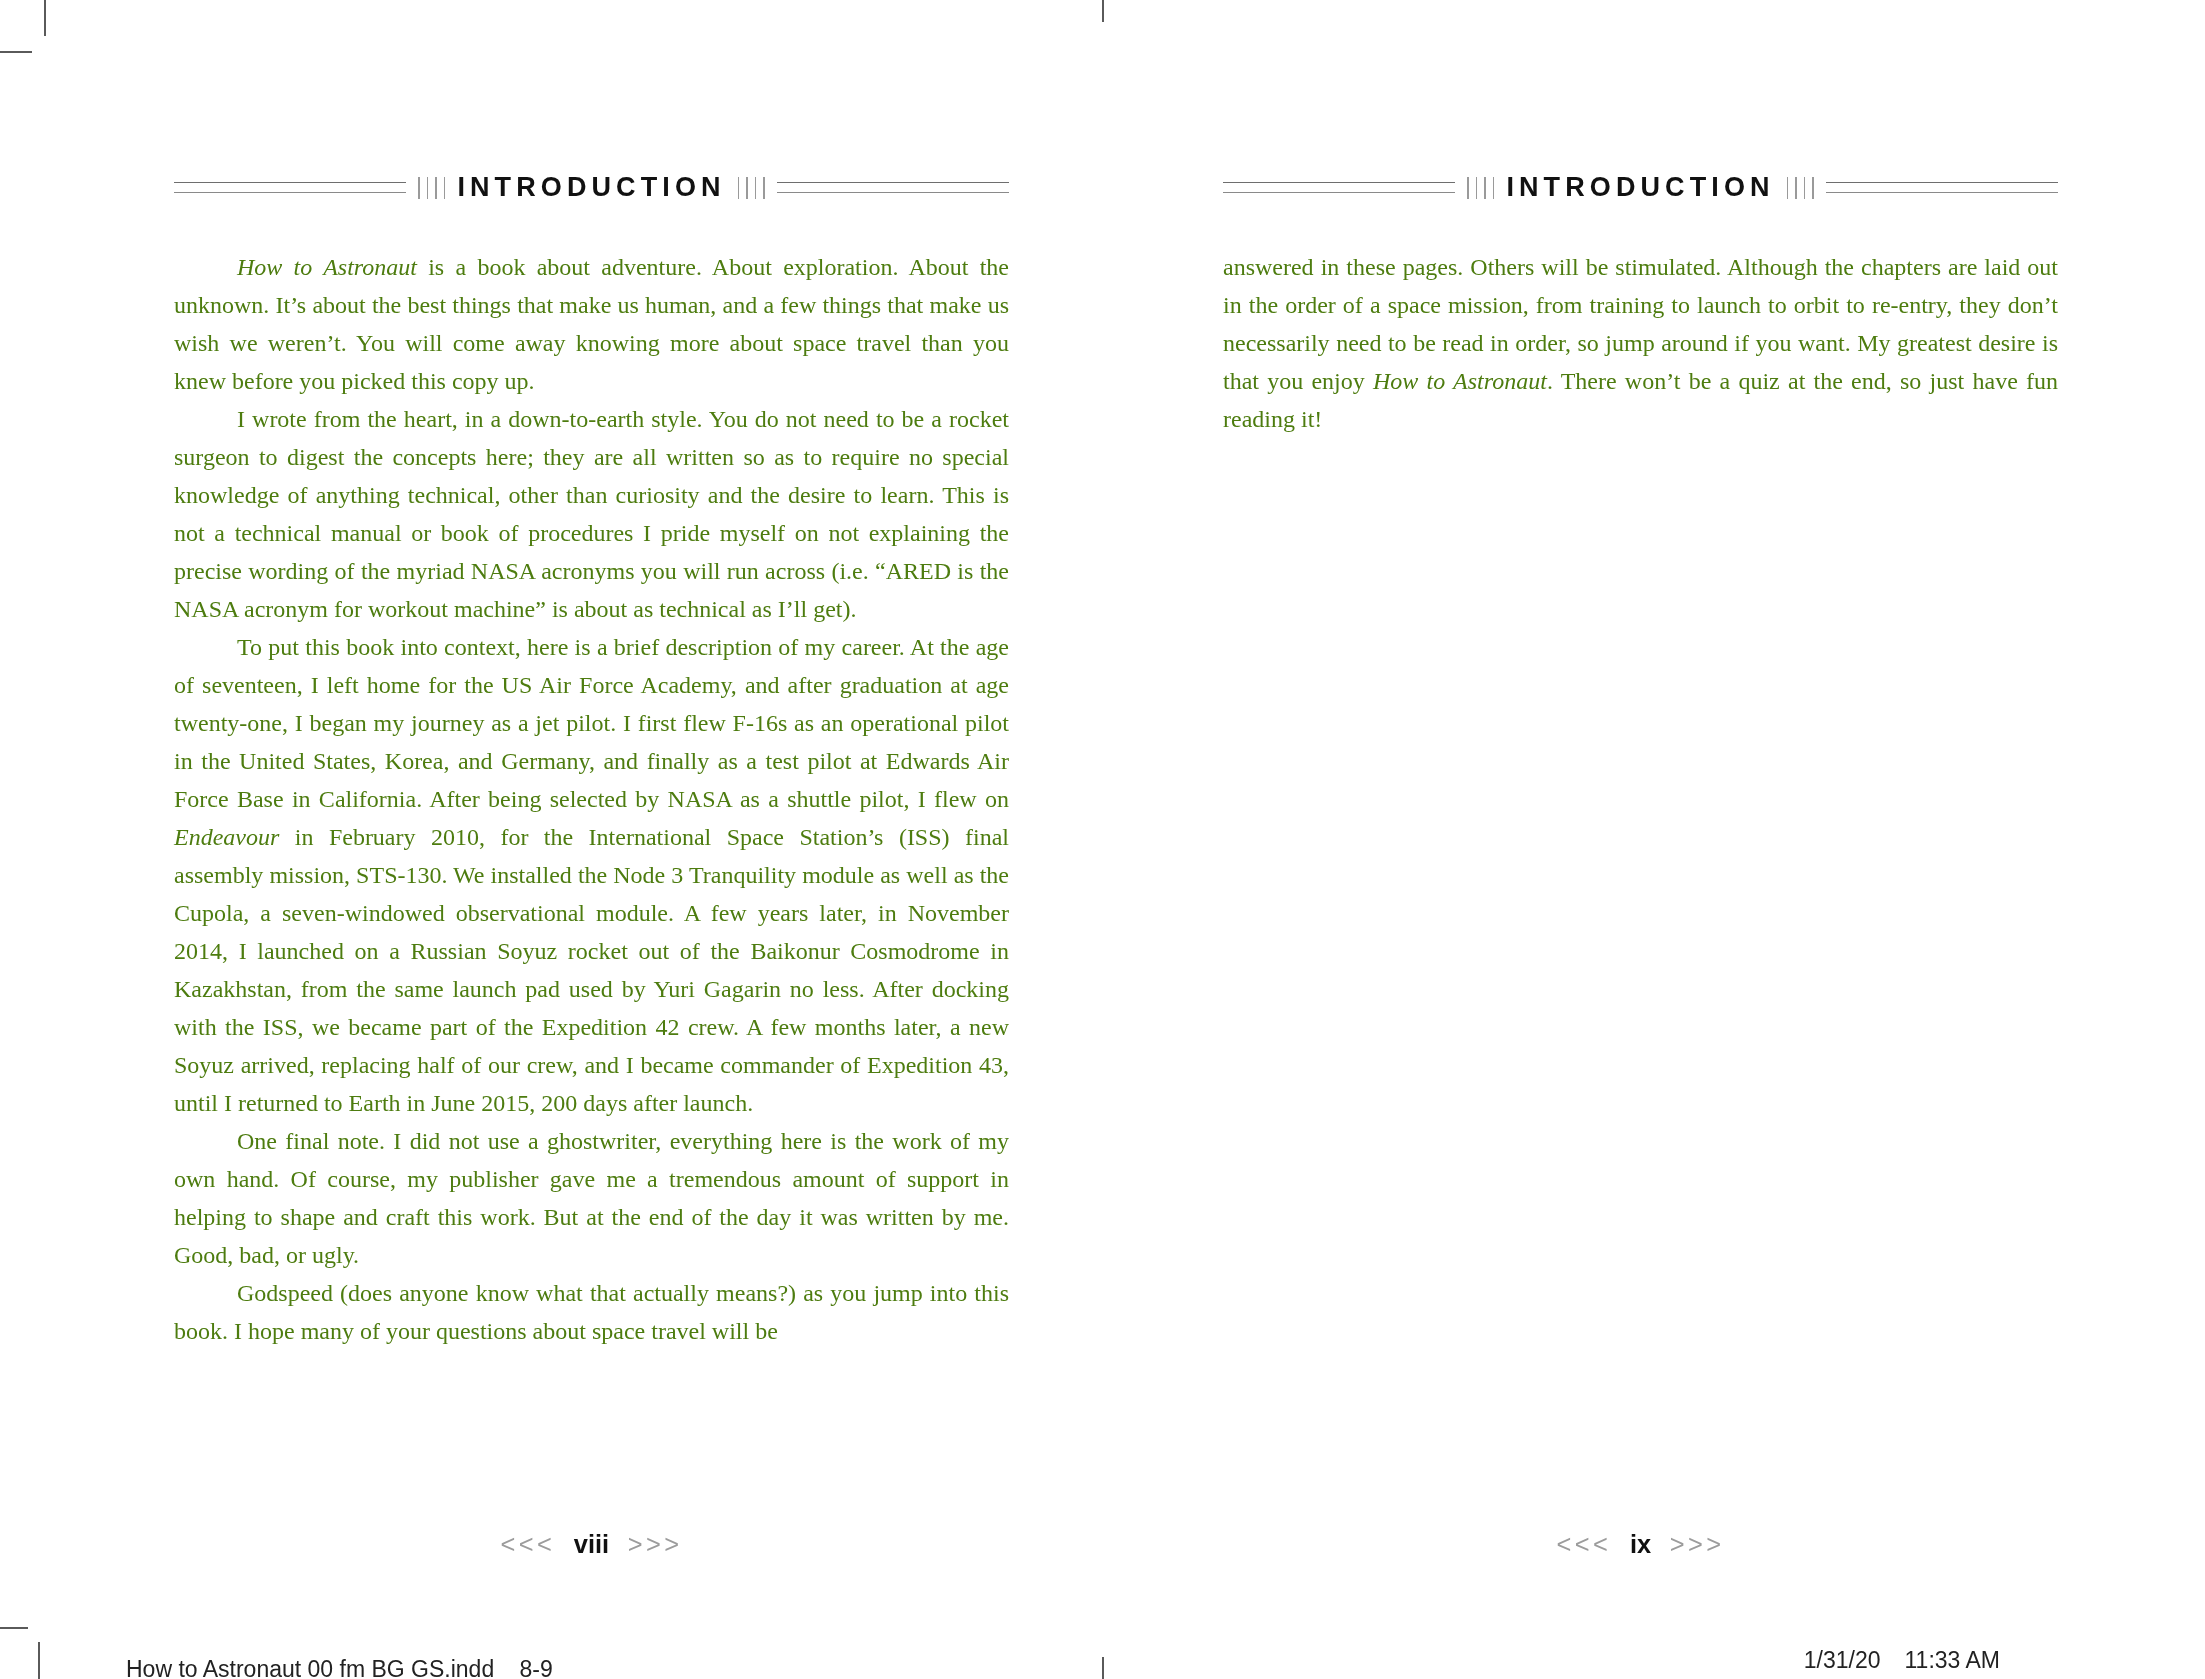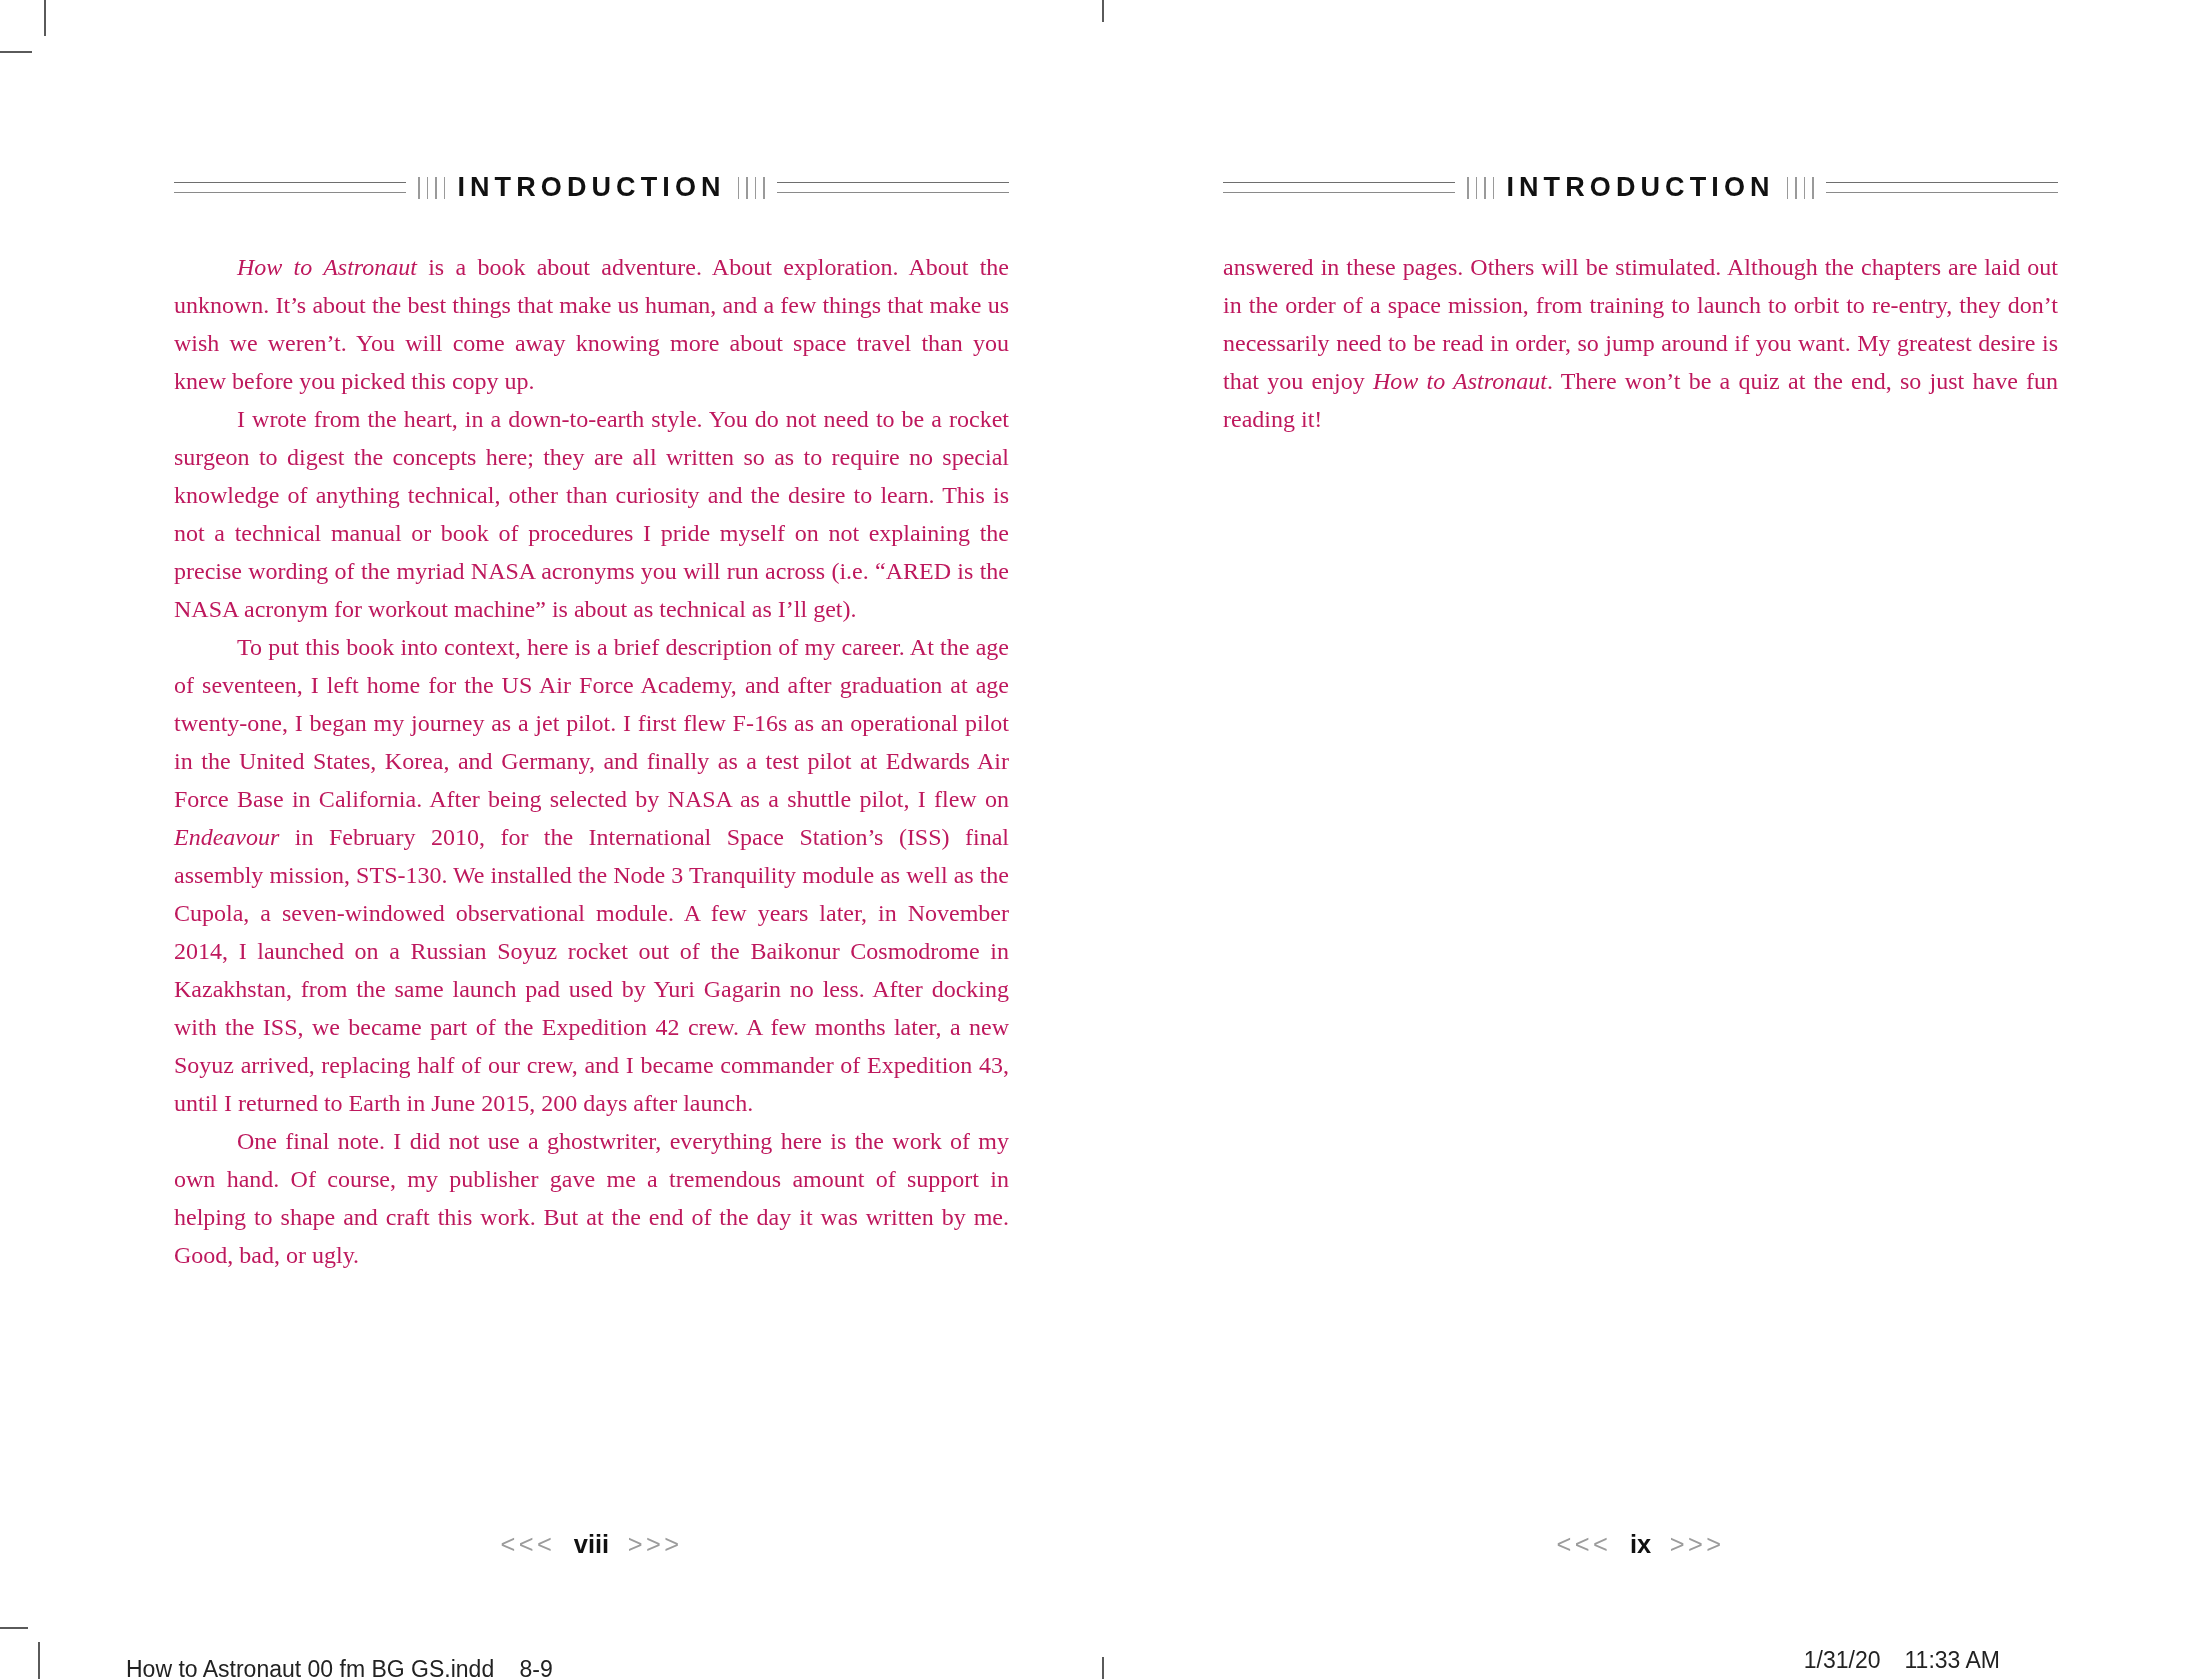--- a/index.html
+++ b/index.html
@@ -75,21 +75,21 @@
 
   
   .body-text {
     position: absolute;
     top: 248px;
     left: 0;
     width: 100%;
     font-size: 24px;
     line-height: 38px;
     text-align: justify;
-    color: #be185d;
+    color: #4d7c0f;
   }
   .body-text p {
     margin: 0;
     text-indent: 63px;
   }
   .page.right .body-text p {
     text-indent: 0;
   }
   .body-text em {
     font-style: italic;
@@ -180,20 +180,21 @@
         <span class="h-tick"></span>
       </span>
       <span class="h-rule"></span>
     </header>
 
     <div class="body-text">
         <p><em>How to Astronaut</em><span> is a book about adventure. About exploration. About the unknown. It’s about the best things that make us human, and a few things that make us wish we weren’t. You will come away knowing more about space travel than you knew before you picked this copy up.</span></p>
         <p><span>I wrote from the heart, in a down-to-earth style. You do not need to be a rocket surgeon to digest the concepts here; they are all written so as to require no special knowledge of anything technical, other than curiosity and the desire to learn. This is not a technical manual or book of procedures I pride myself on not explaining the precise wording of the myriad NASA acronyms you will run across (i.e. “ARED is the NASA acronym for workout machine” is about as technical as I’ll get).</span></p>
         <p><span>To put this book into context, here is a brief description of my career. At the age of seventeen, I left home for the US Air Force Academy, and after graduation at age twenty-one, I began my journey as a jet pilot. I first flew F-16s as an operational pilot in the United States, Korea, and Germany, and finally as a test pilot at Edwards Air Force Base in California. After being selected by NASA as a shuttle pilot, I flew on </span><em>Endeavour</em><span> in February 2010, for the International Space Station’s (ISS) final assembly mission, STS-130. We installed the Node 3 Tranquility module as well as the Cupola, a seven-windowed observational module. A few years later, in November 2014, I launched on a Russian Soyuz rocket out of the Baikonur Cosmodrome in Kazakhstan, from the same launch pad used by Yuri Gagarin no less. After docking with the ISS, we became part of the Expedition 42 crew. A few months later, a new Soyuz arrived, replacing half of our crew, and I became commander of Expedition 43, until I returned to Earth in June 2015, 200 days after launch.</span></p>
         <p><span>One final note. I did not use a ghostwriter, everything here is the work of my own hand. Of course, my publisher gave me a tremendous amount of support in helping to shape and craft this work. But at the end of the day it was written by me. Good, bad, or ugly.</span></p>
+        <p><span>Godspeed (does anyone know what that actually means?) as you jump into this book. I hope many of your questions about space travel will be</span></p>
       </div>
 
     <div class="page-number">
       <span class="chev">&lt;&lt;&lt;</span>
       <span class="folio">viii</span>
       <span class="chev">&gt;&gt;&gt;</span>
     </div>
   </section>
 
   <section class="page right">

